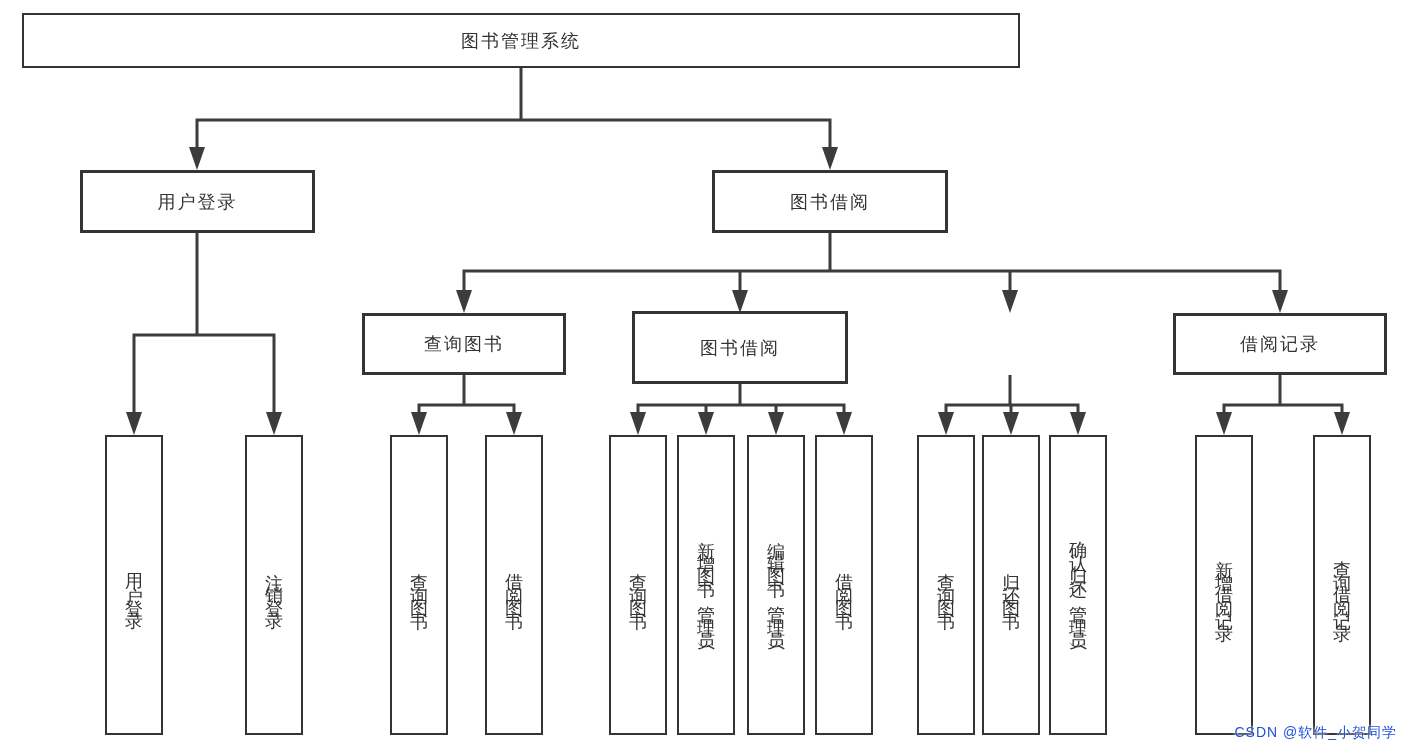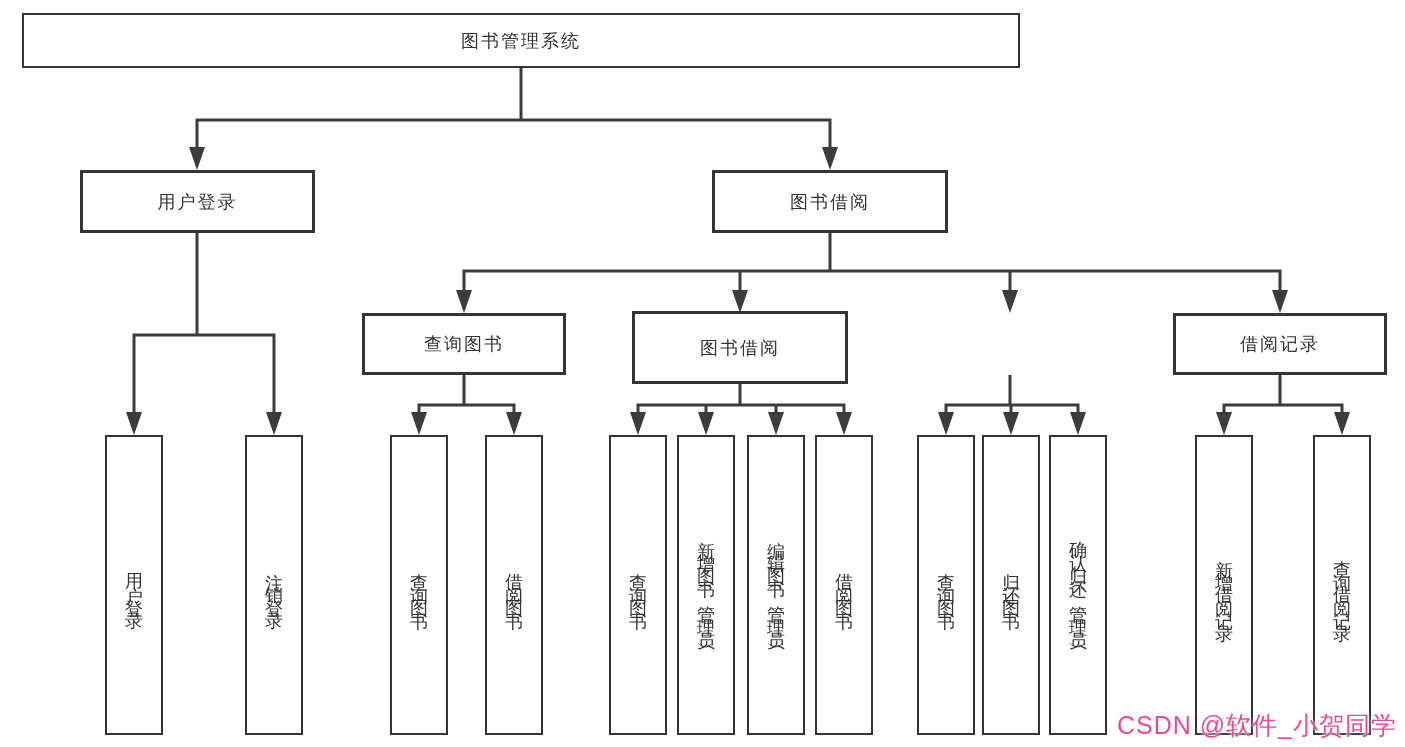--- a/index.html
+++ b/index.html
@@ -14,21 +14,21 @@
     color:#333333;font-size:18px;letter-spacing:2px;
   }
   .node.root{border-width:2px;}
   .node.leaf{border-width:2px;}
   .leaf .vtext{
     writing-mode:vertical-rl;text-orientation:mixed;
     letter-spacing:13px;line-height:1;white-space:nowrap;
   }
   .watermark{
     position:absolute;z-index:3;right:8px;bottom:5px;
-    color:#ec4899;font-size:25px;letter-spacing:1px;
+    color:#1d4ed8;font-size:14px;letter-spacing:1px;
     text-shadow:0 0 2px #ffffff,0 0 4px #ffffff;
   }
 </style>
 </head>
 <body>
 
 <div class="canvas">
 
   <svg class="connectors" width="1405" height="747" viewBox="0 0 1405 747">
     <g stroke="#3c3c3c" stroke-width="3" fill="none">

